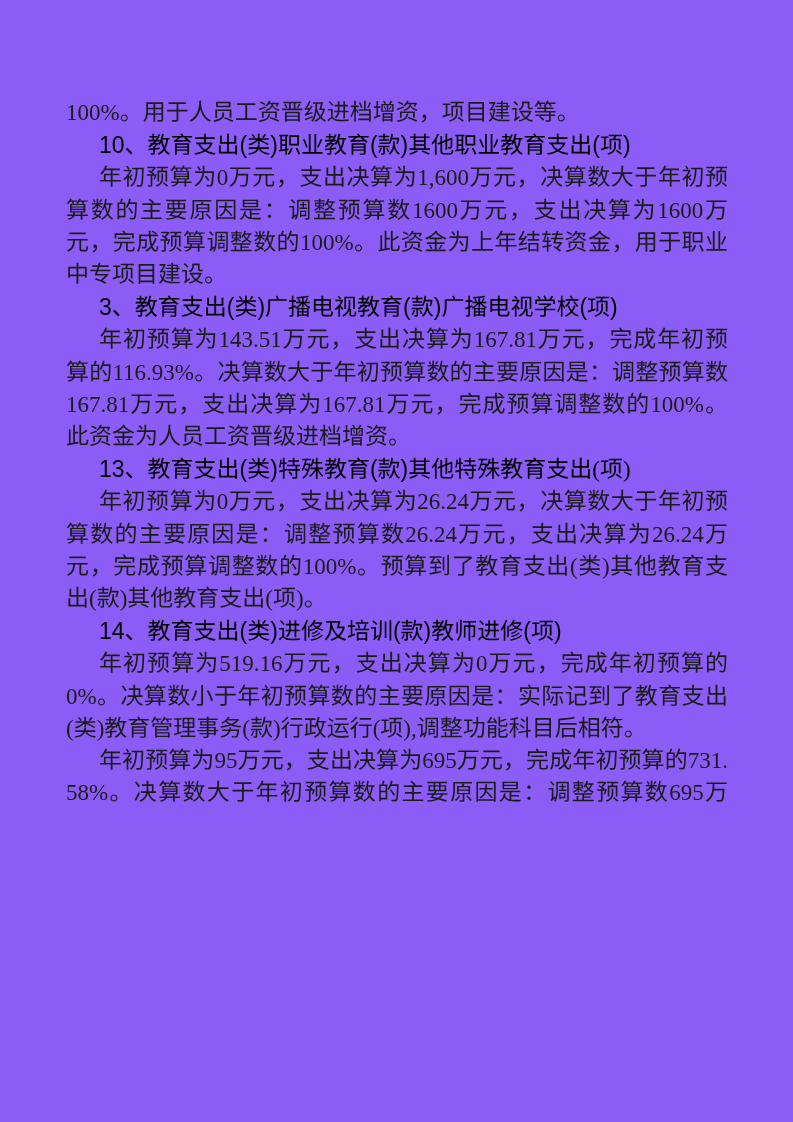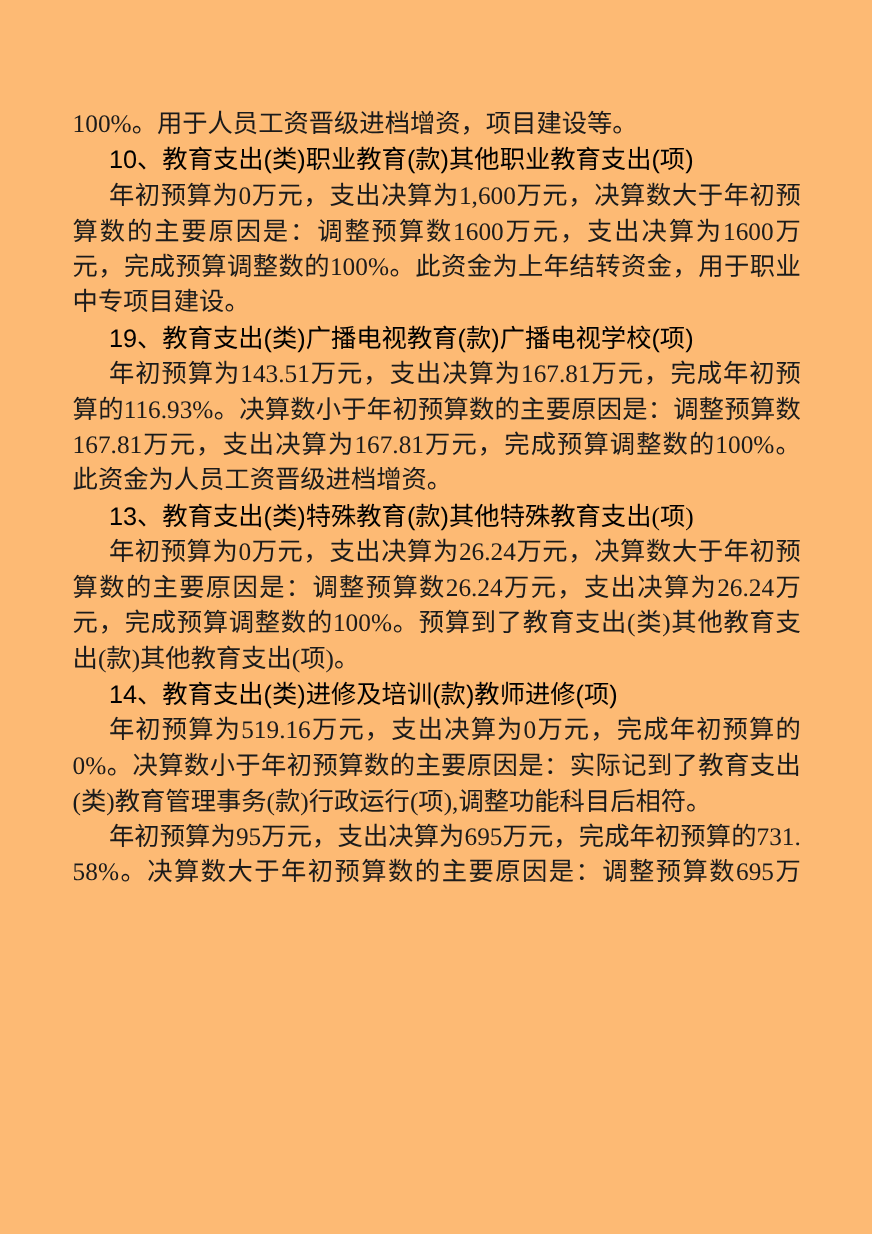--- a/index.html
+++ b/index.html
@@ -5,21 +5,21 @@
   html, body {
     margin: 0;
     padding: 0;
     background: #ffffff;
   }
   .page {
     position: relative;
     width: 793px;
     height: 1122px;
     margin: 0 auto;
-    background: #fdba74;
+    background: #8b5cf6;
     box-sizing: border-box;
     padding: 97px 65px 11px 66px;
     overflow: hidden;
   }
   .para, .heading {
     margin: 0;
     padding: 0;
     font-size: 23px;
     line-height: 32.2px;
     text-align: justify;
@@ -51,21 +51,21 @@
   }
 </style>
 </head>
 <body>
 
 <div class="page">
   <p class="para cont">100%。用于人员工资晋级进档增资，项目建设等。</p>
   <div id="sections">
       <p class="heading"><span class="hb">10、教育支出(类)职业教育(款)其他职业教育支出(项)</span></p>
       <p class="para">年初预算为0万元，支出决算为1,600万元，决算数大于年初预算数的主要原因是：调整预算数1600万元，支出决算为1600万元，完成预算调整数的100%。此资金为上年结转资金，用于职业中专项目建设。</p>
-      <p class="heading"><span class="hb">19、教育支出(类)广播电视教育(款)广播电视学校(项)</span></p>
-      <p class="para">年初预算为143.51万元，支出决算为167.81万元，完成年初预算的116.93%。决算数小于年初预算数的主要原因是：调整预算数167.81万元，支出决算为167.81万元，完成预算调整数的100%。此资金为人员工资晋级进档增资。</p>
+      <p class="heading"><span class="hb">3、教育支出(类)广播电视教育(款)广播电视学校(项)</span></p>
+      <p class="para">年初预算为143.51万元，支出决算为167.81万元，完成年初预算的116.93%。决算数大于年初预算数的主要原因是：调整预算数167.81万元，支出决算为167.81万元，完成预算调整数的100%。此资金为人员工资晋级进档增资。</p>
       <p class="heading"><span class="hb">13、教育支出(类)特殊教育(款)其他特殊教育支出</span><span class="hr">(项)</span></p>
       <p class="para">年初预算为0万元，支出决算为26.24万元，决算数大于年初预算数的主要原因是：调整预算数26.24万元，支出决算为26.24万元，完成预算调整数的100%。预算到了教育支出(类)其他教育支出(款)其他教育支出(项)。</p>
       <p class="heading"><span class="hb">14、教育支出(类)进修及培训(款)教师进修(项)</span></p>
       <p class="para">年初预算为519.16万元，支出决算为0万元，完成年初预算的0%。决算数小于年初预算数的主要原因是：实际记到了教育支出(类)教育管理事务(款)行政运行(项),调整功能科目后相符。</p>
       <p class="para cut">年初预算为95万元，支出决算为695万元，完成年初预算的731.58%。决算数大于年初预算数的主要原因是：调整预算数695万</p>
     </div>
 </div>
 
 </body></html>

